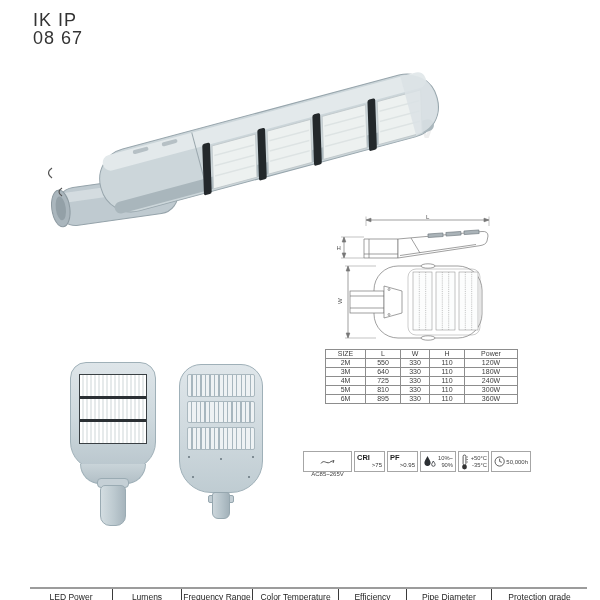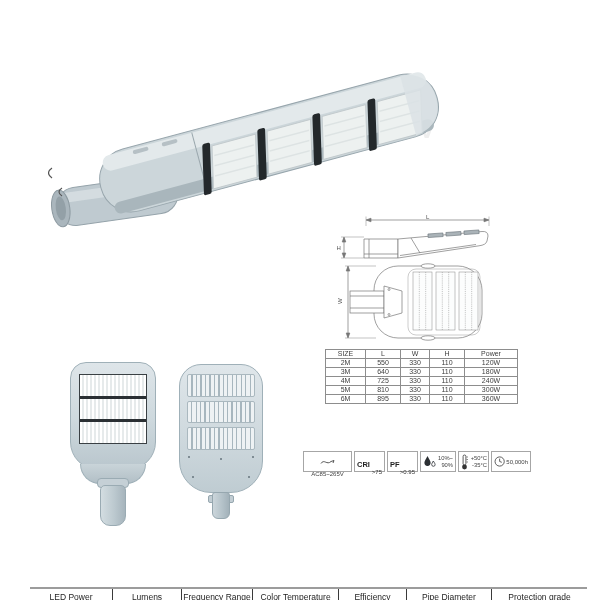--- a/index.html
+++ b/index.html
@@ -22,21 +22,21 @@
 
   
   .size-table{position:absolute;left:325px;top:349px;border-collapse:collapse;font-size:7px;color:#3d3d3d;table-layout:fixed;}
   .size-table td,.size-table th{border:1px solid #8d8d8d;text-align:center;padding:0;height:8px;line-height:8px;font-weight:normal;}
 
   
   .badges{position:absolute;left:303px;top:451px;display:flex;gap:2px;}
   .badge{height:21px;border:1px solid #a6a6a6;background:#fff;box-sizing:border-box;position:relative;color:#333;}
   .b1{width:49px;text-align:center;}
   .b1 .v{display:block;font-size:6px;margin-top:1px;color:#444;}
-  .b2,.b3{width:31px;padding:8px 2px;}
+  .b2,.b3{width:31px;padding:1px 2px;}
   .b2 .lab,.b3 .lab{display:block;font-size:7.5px;font-weight:bold;color:#222;}
   .b2 .v,.b3 .v{display:block;font-size:6px;text-align:right;}
   .b4{width:36px;display:flex;align-items:center;padding:1px 2px;box-sizing:border-box;}
   .b5{width:31px;display:flex;align-items:center;padding:1px 1px;box-sizing:border-box;}
   .twoline{flex:1;text-align:right;font-size:5.8px;line-height:7px;color:#444;}
   .b6{width:40px;display:flex;align-items:center;gap:1px;padding:1px 2px;box-sizing:border-box;}
   .b6 .v{font-size:6px;color:#444;}
 
   
   .front-view{position:absolute;left:70px;top:362px;width:86px;height:164px;}
@@ -68,20 +68,24 @@
   
   .bottom-table{position:absolute;left:30px;top:587px;width:557px;height:13px;border-top:2px solid #9c9c9c;display:flex;}
   .bt-cell{box-sizing:border-box;border-left:1px solid #3a3a3a;text-align:center;font-size:8.5px;color:#1e1e1e;padding-top:3px;overflow:hidden;white-space:nowrap;}
   .bt-cell:first-child{border-left:none;}
 </style>
 </head>
 <body>
 
 <div class="page">
 
+  <div class="ratings">
+    <div>IK IP</div>
+    <div>08 67</div>
+  </div>
 
   <div class="watermark">V</div>
 
   <svg class="main-photo" viewBox="0 0 392 182">
 
     <g transform="rotate(-8 80 150)">
       <rect x="8" y="132" width="122" height="38" rx="19" fill="#bfcad0" stroke="#95a3aa"></rect>
       <rect x="14" y="136" width="112" height="10" rx="5" fill="#d7dfe3" opacity="0.85"></rect>
       <ellipse cx="12" cy="151" rx="9" ry="18.5" fill="#aab6bd" stroke="#8d9aa1"></ellipse>
       <ellipse cx="12" cy="151" rx="5" ry="12" fill="#93a0a7"></ellipse>

